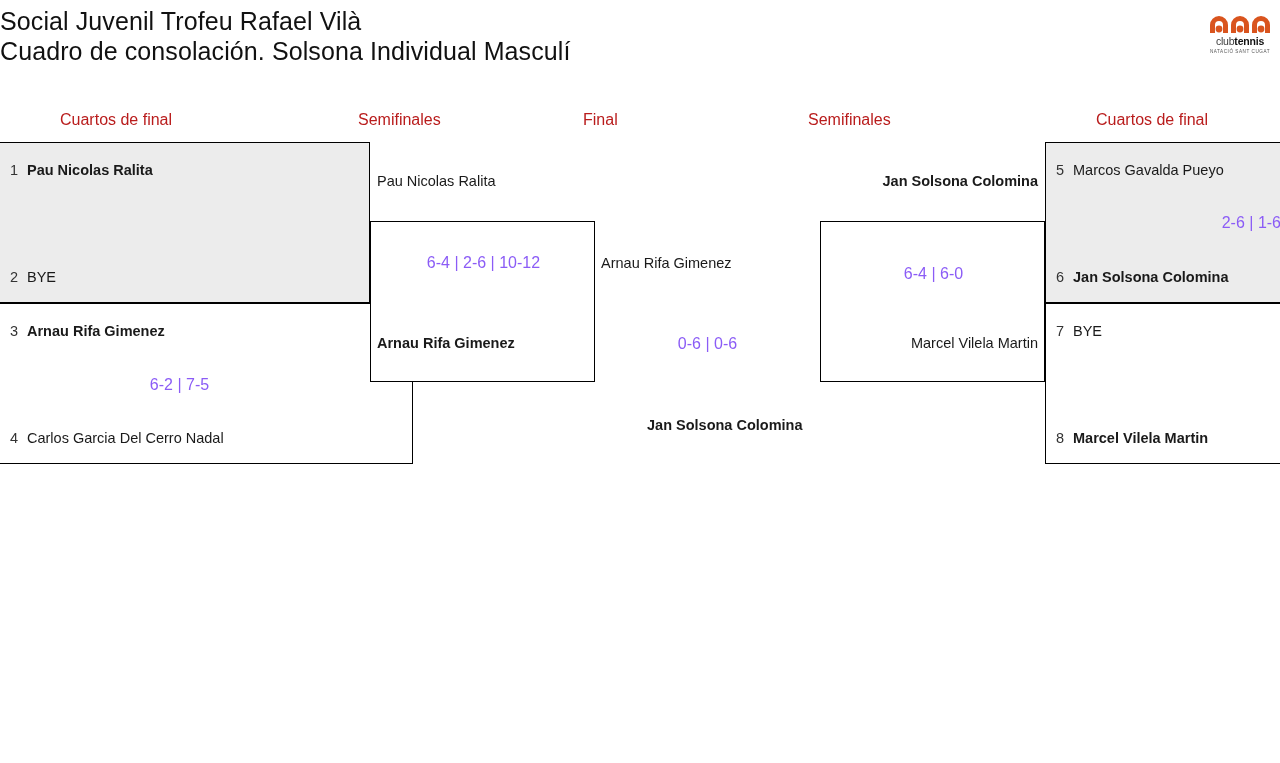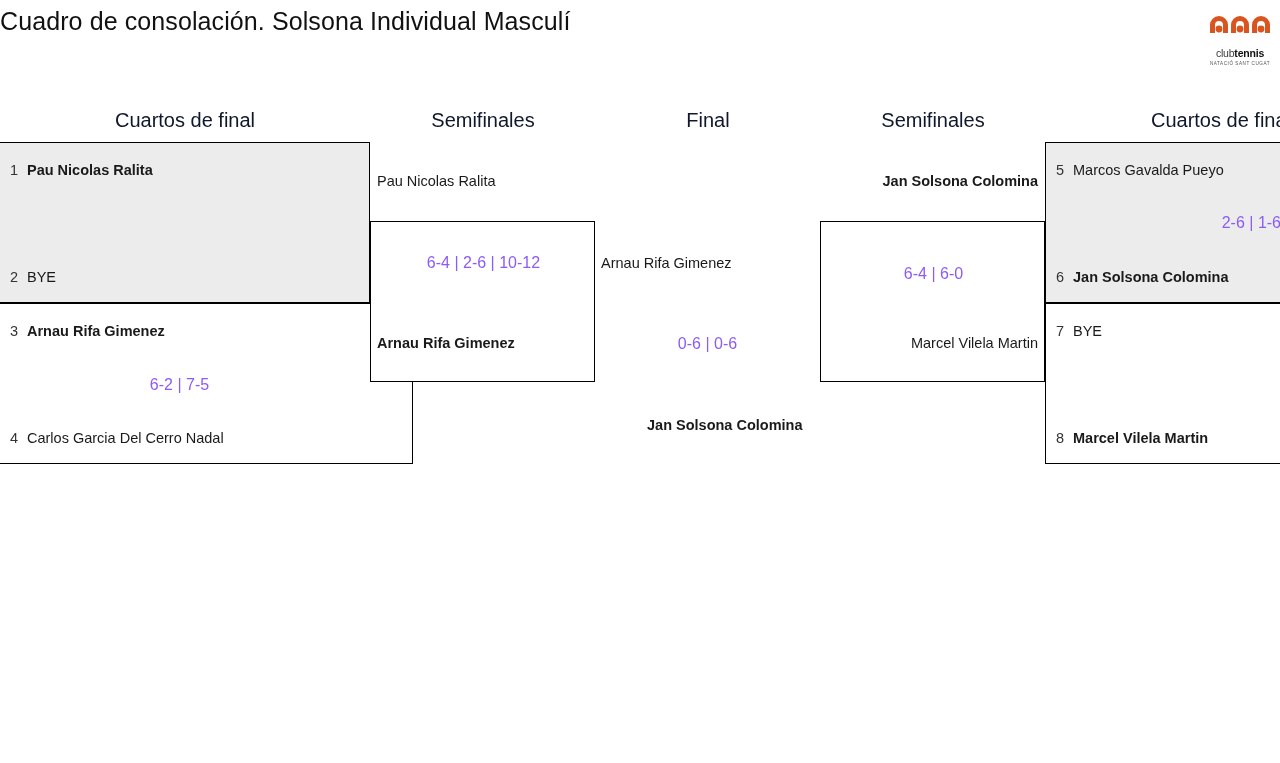--- a/index.html
+++ b/index.html
@@ -43,39 +43,39 @@
   }
   #logo-mark {
     display: block;
     margin: 0 auto;
   }
   .logo-word {
     font-size: 10.5px;
     line-height: 11px;
     letter-spacing: -0.2px;
     color: #3c3c3c;
-    margin-top: 13px;
+    margin-top: 1px;
   }
   .logo-word b { color: #111; }
   .logo-sub {
     font-size: 4.6px;
     letter-spacing: 0.55px;
     color: #555;
     line-height: 7px;
     margin-top: 1px;
   }
 
   
   .round-header {
     position: absolute;
     top: 109px;
-    font-size: 20px;
+    font-size: 16px;
     line-height: 22px;
-    text-align: center;
-    color: #0f172a;
+    text-align: left;
+    color: #b91c1c;
     white-space: nowrap;
   }
 
   
   .match-box {
     position: absolute;
     border: 1px solid #000000;
     box-sizing: border-box;
     background: #ffffff;
   }
@@ -112,20 +112,21 @@
     line-height: 20px;
     white-space: nowrap;
     color: #1a1a1a;
   }
   .free-label.winner { font-weight: 700; }
 </style>
 </head>
 <body>
 
 <div id="title-block">
+  <div class="title-line">Social Juvenil Trofeu Rafael Vilà</div>
   <div class="title-line">Cuadro de consolación. Solsona Individual Masculí</div>
 </div>
 
 <div id="logo-block">
   <svg id="logo-mark" width="60" height="19" viewBox="0 0 60 19">
     <g fill="#d9541e">
       <path d="M0 17 L0 9 A9 9 0 0 1 18 9 L18 17 L13 17 L13 9 A4 4 0 0 0 5 9 L5 17 Z"></path>
       <circle cx="9" cy="13" r="3.4"></circle>
       <path d="M21 17 L21 9 A9 9 0 0 1 39 9 L39 17 L34 17 L34 9 A4 4 0 0 0 26 9 L26 17 Z"></path>
       <circle cx="30" cy="13" r="3.4"></circle>

